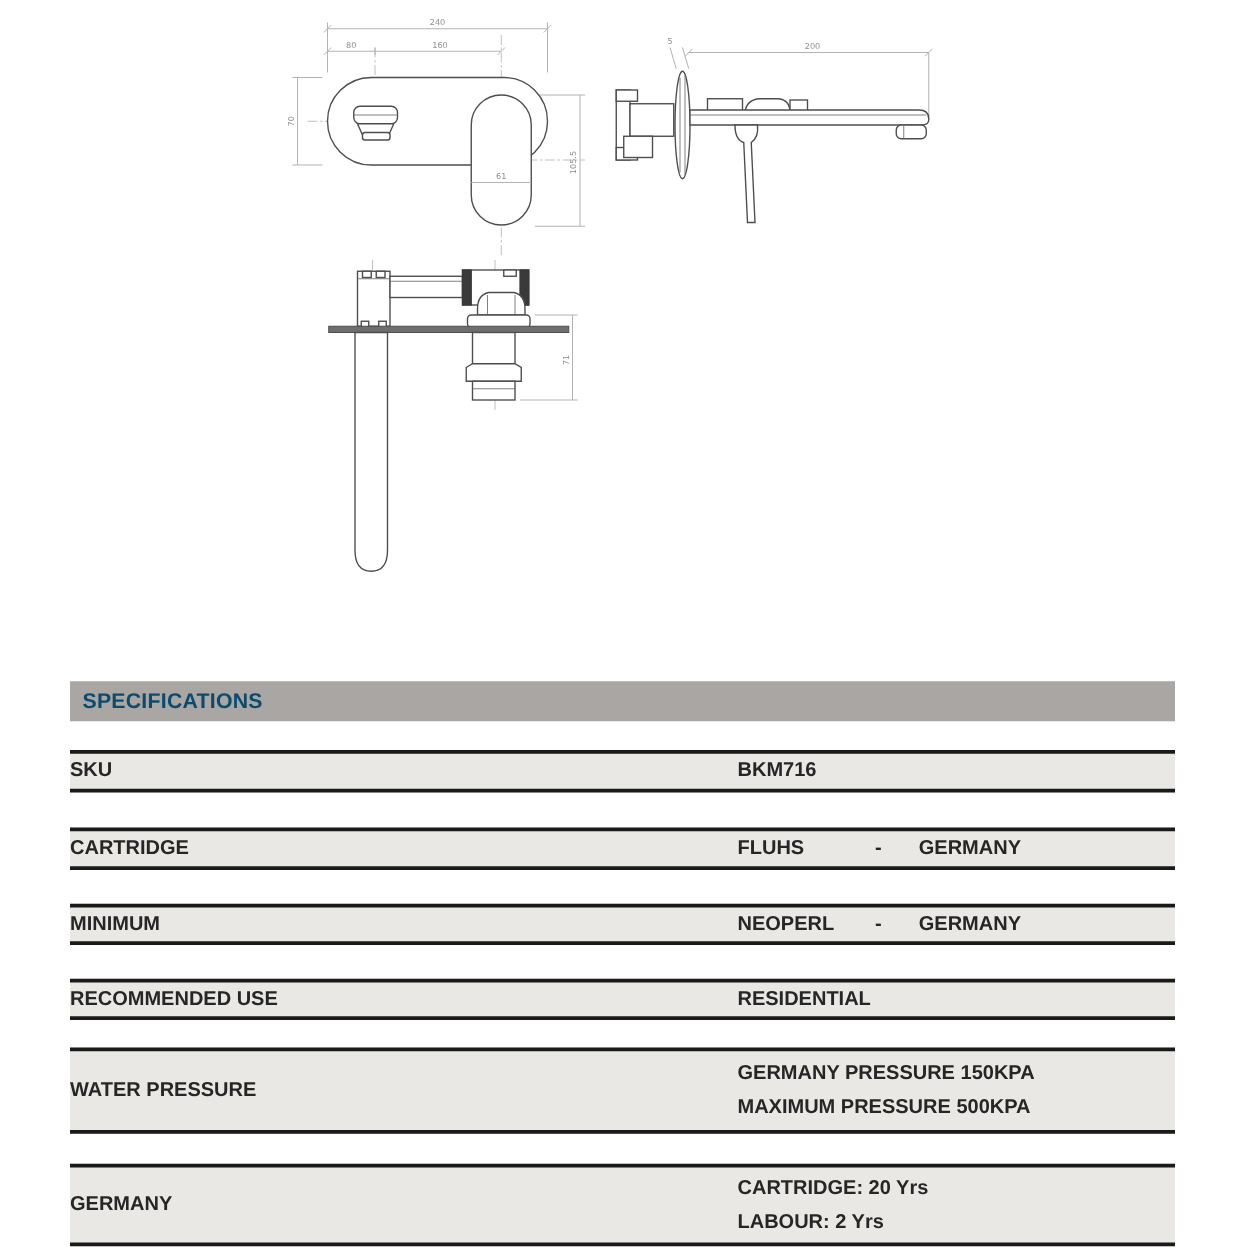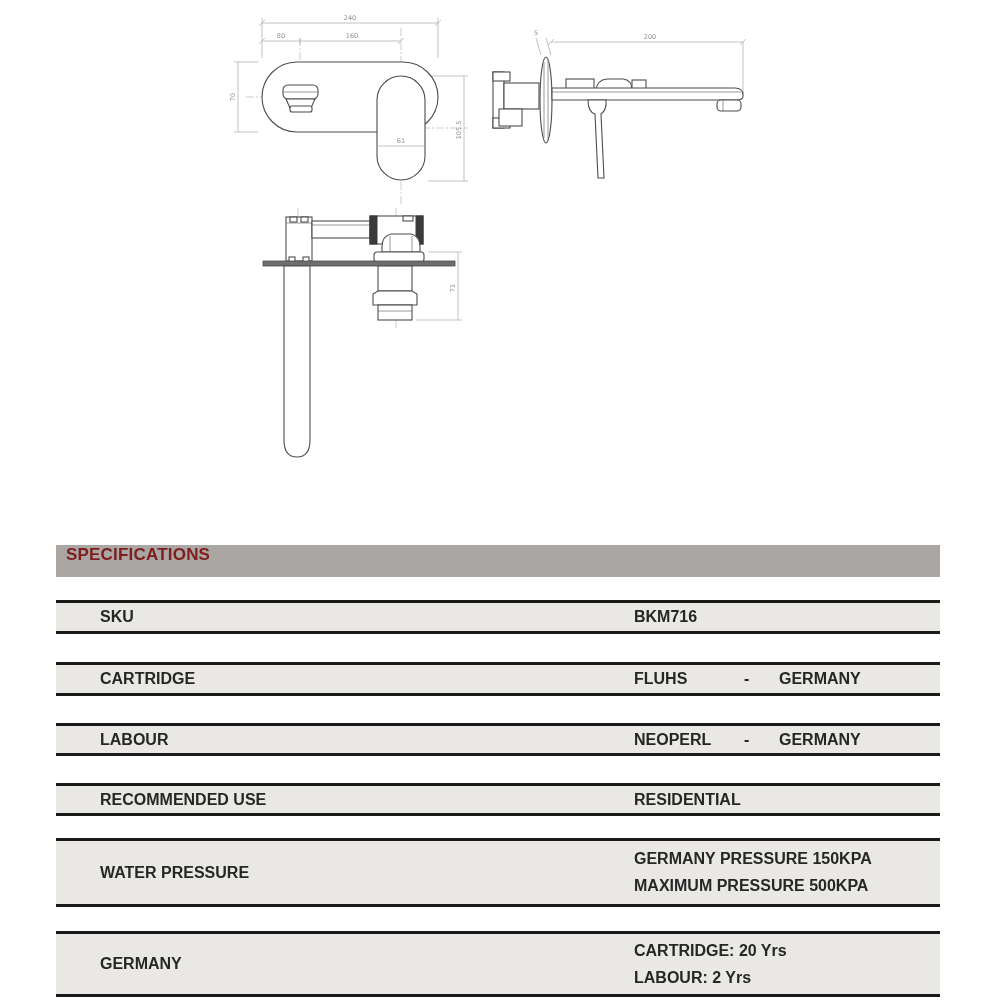--- a/index.html
+++ b/index.html
@@ -13,30 +13,30 @@
   .part{fill:#ffffff;stroke:#4d4d4d;stroke-width:1.1;}
   .thin{stroke:#6f6f6f;stroke-width:.7;fill:none;}
   .dark{fill:#3a3a3a;stroke:#3a3a3a;}
   .plateedge{fill:#6e6e6e;stroke:#4d4d4d;stroke-width:.8;}
   .dim{stroke:#b3b3b3;stroke-width:.8;fill:none;}
   .cl{stroke:#c0c0c0;stroke-width:.8;fill:none;stroke-dasharray:8 2 2 2;}
   .dimtext{font-family:"DejaVu Sans",sans-serif;font-size:6.5px;fill:#8f8f8f;}
   
   .spec-title{
     position:absolute;left:56px;top:545px;width:884px;height:32px;
-    background:#a9a6a3;display:flex;box-sizing:border-box;
-    padding-left:10px;font-size:17px;font-weight:bold;color:#7f1d1d;
+    background:#a9a6a3;display:flex;align-items:center;box-sizing:border-box;
+    padding-left:10px;font-size:17px;font-weight:bold;color:#0c4a6e;
     letter-spacing:.2px;
   }
   .spec-row{
     position:absolute;left:56px;width:884px;box-sizing:border-box;
     background:#e9e8e5;border-top:3px solid #1a1a1a;border-bottom:3px solid #1a1a1a;
     display:flex;align-items:center;font-size:16px;font-weight:600;color:#262626;
   }
-  .spec-label{width:534px;padding-left:0;flex:none;margin-left:44px;}
+  .spec-label{width:534px;padding-left:0;flex:none;}
   .spec-value{flex:1;display:flex;flex-direction:column;gap:9px;}
   .pair{display:flex;}
   .pair .brand{width:110px;flex:none;}
   .pair .sep{width:35px;flex:none;text-align:left;}
 </style>
 </head>
 <body>
 
 <div class="drawing-wrap">
 <svg width="1000" height="535" viewBox="0 0 1000 535" xmlns="http://www.w3.org/2000/svg">
@@ -178,21 +178,21 @@
   <div class="spec-value">
     <span class="pair">
       <span class="brand">FLUHS</span>
       <span class="sep">-</span>
       <span>GERMANY</span>
     </span>
   </div>
 </div>
 
 <div class="spec-row" style="top:723px;height:33px;">
-  <div class="spec-label">LABOUR</div>
+  <div class="spec-label">MINIMUM</div>
   <div class="spec-value">
     <span class="pair">
       <span class="brand">NEOPERL</span>
       <span class="sep">-</span>
       <span>GERMANY</span>
     </span>
   </div>
 </div>
 
 <div class="spec-row" style="top:783px;height:33px;">

